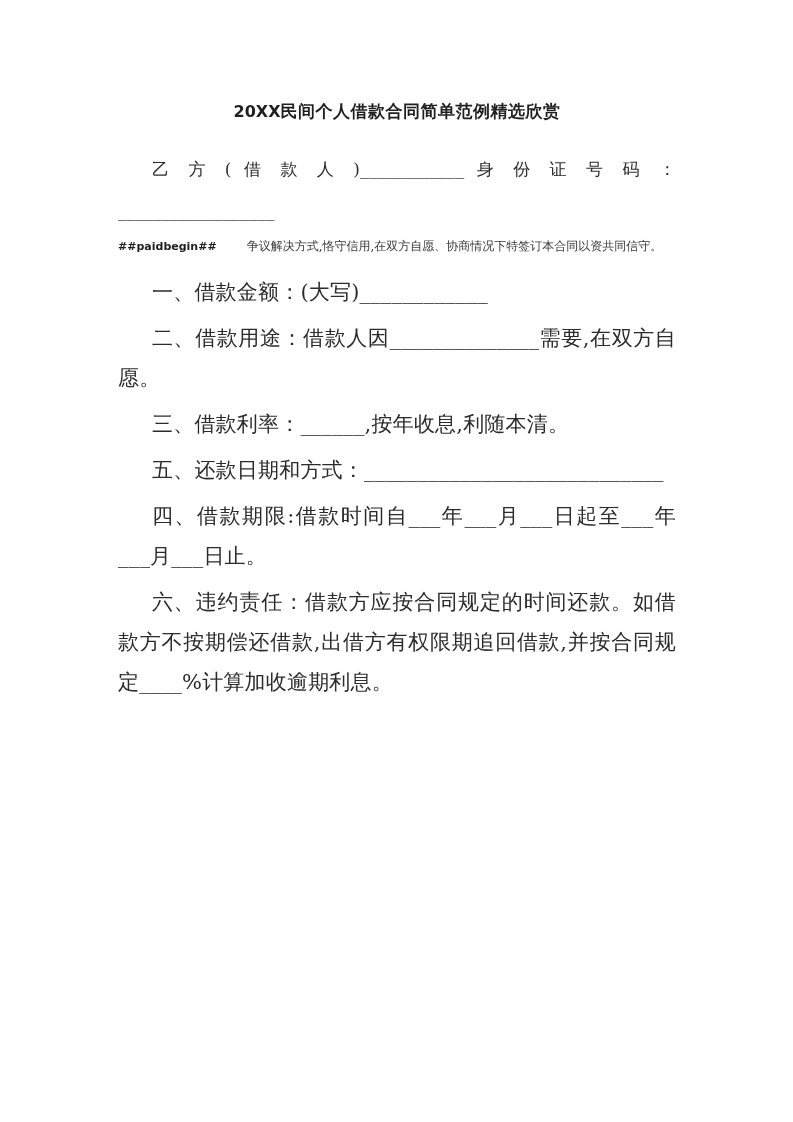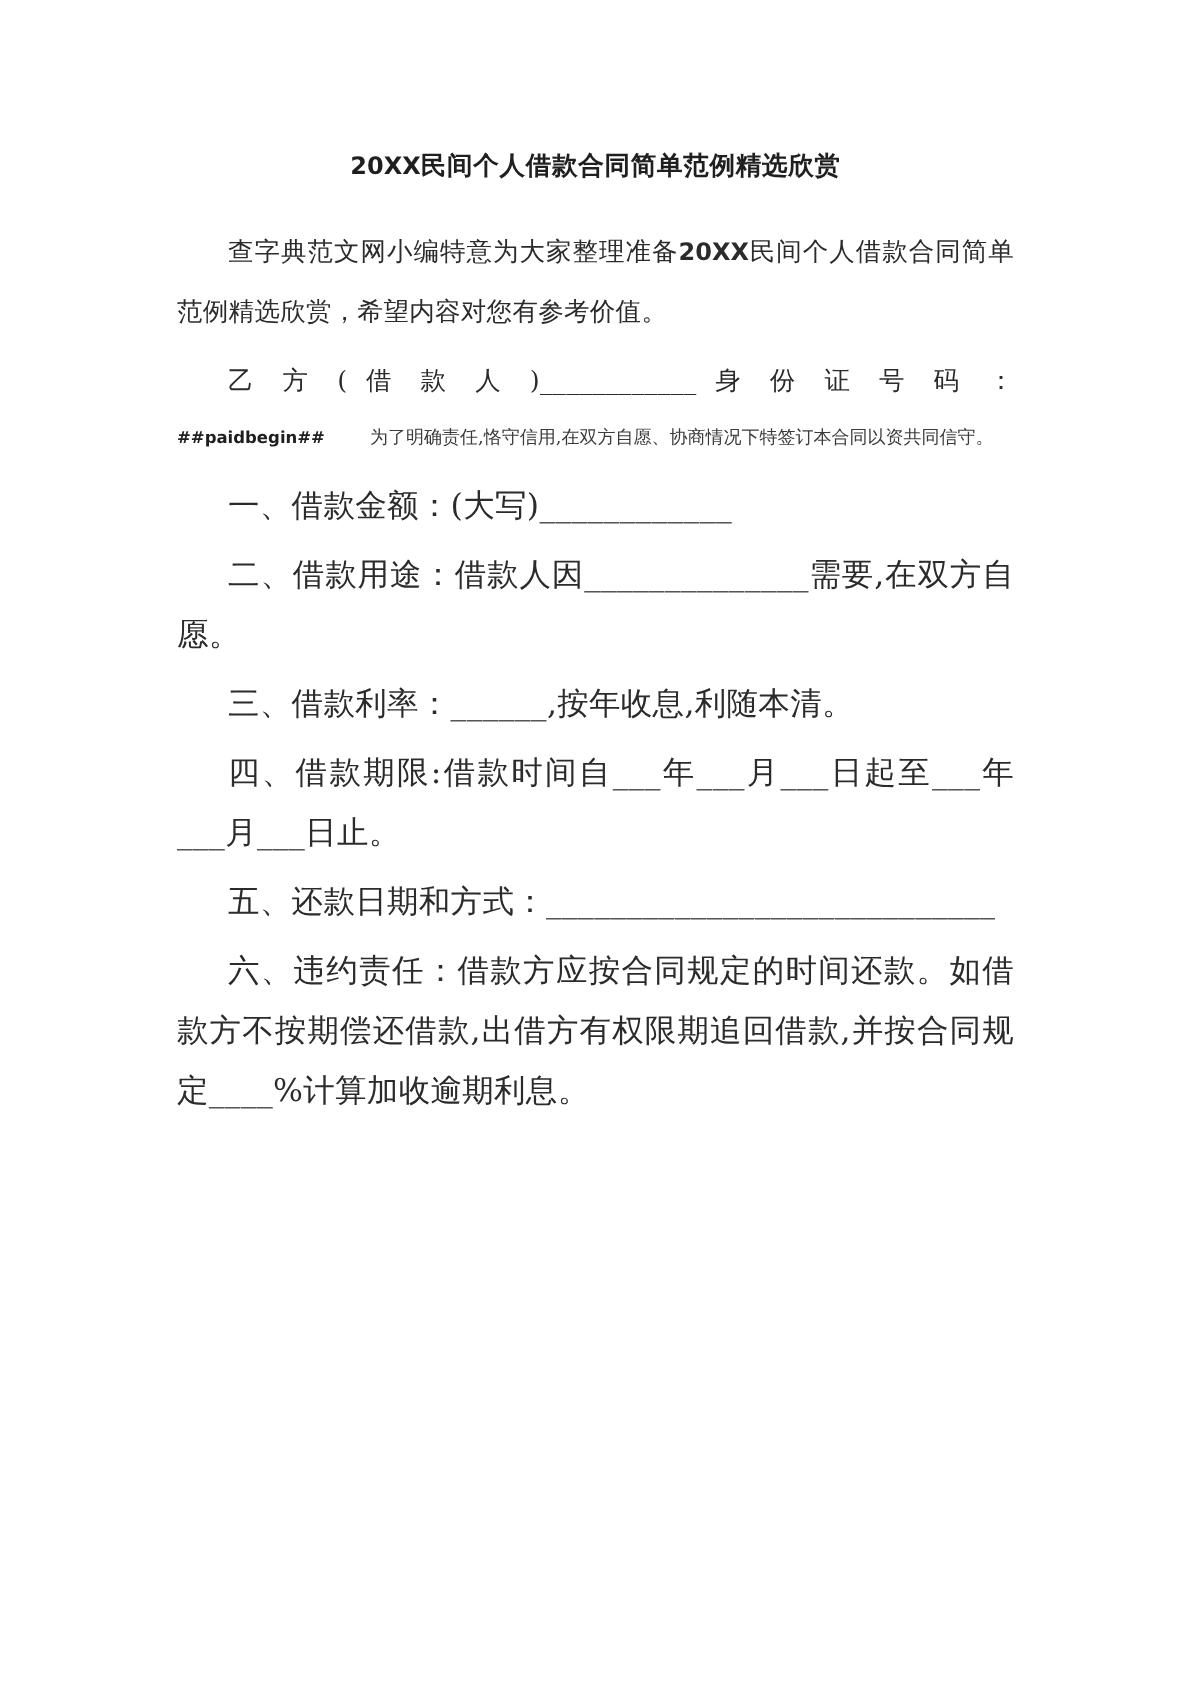--- a/index.html
+++ b/index.html
@@ -110,35 +110,35 @@
 </head>
 <body>
 
 <div class="page">
   <div class="content">
 
     <h1 class="doc-title">
       <span class="latin">20XX</span><span>民间个人借款合同简单范例精选欣赏</span>
     </h1>
 
-    <p class="para"><span>查字典范文网小编特意为大家整理准备</span><span class="latin">20XX</span><span>民间个人借款合同简单范例精选欣赏，希望内容对您有参考价值。</span></p>
 
 
     <p class="para para-justified">乙 方 ( 借 款 人 )____________ 身 份 证 号 码 ：</p>
 
+    <p class="blank-line">__________________</p>
 
-    <p class="paid-block"><span class="paid-tag">##paidbegin##</span><span class="paid-gap"></span><span>为了明确责任,恪守信用,在双方自愿、协商情况下特签订本合同以资共同信守。</span></p>
+    <p class="paid-block"><span class="paid-tag">##paidbegin##</span><span class="paid-gap"></span><span>争议解决方式,恪守信用,在双方自愿、协商情况下特签订本合同以资共同信守。</span></p>
 
     <p class="clause">一、借款金额：(大写)____________</p>
 
     <p class="clause">二、借款用途：借款人因______________需要,在双方自愿。</p>
 
     <p class="clause">三、借款利率：______,按年收息,利随本清。</p>
 
+    <p class="clause">五、还款日期和方式：____________________________</p>
+
     <p class="clause">四、借款期限:借款时间自___年___月___日起至___年___月___日止。</p>
-
-    <p class="clause">五、还款日期和方式：____________________________</p>
 
     <p class="clause">六、违约责任：借款方应按合同规定的时间还款。如借款方不按期偿还借款,出借方有权限期追回借款,并按合同规定____%计算加收逾期利息。</p>
 
 
   </div>
 </div>
 
 </body></html>

